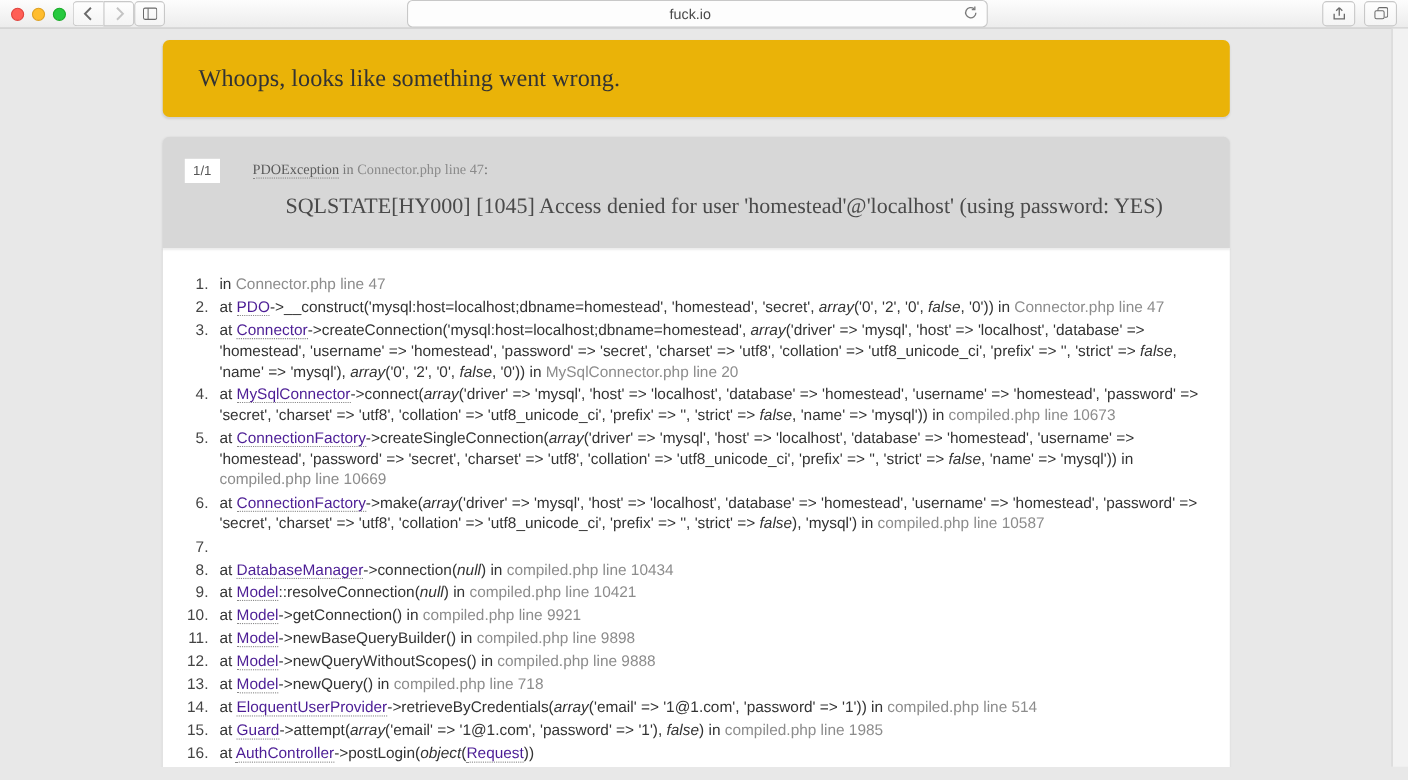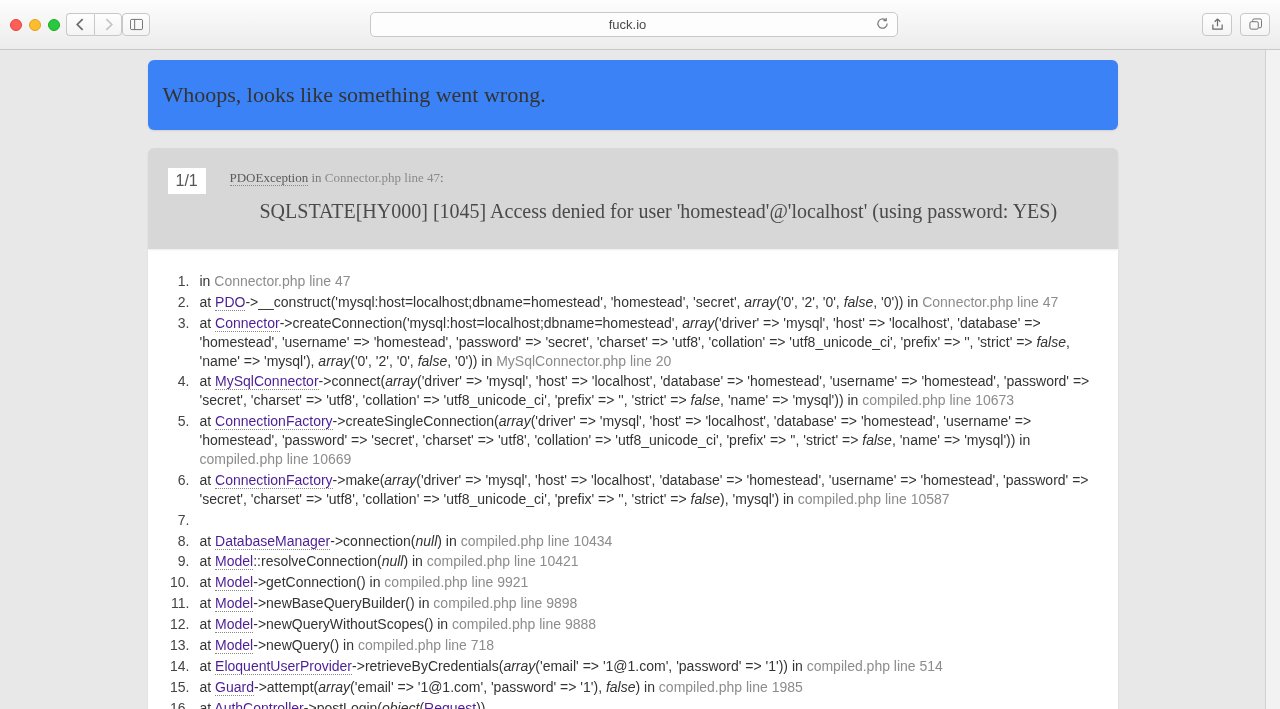--- a/index.html
+++ b/index.html
@@ -5,21 +5,21 @@
   * { box-sizing: border-box; margin: 0; padding: 0; }
   body {
     font-family: -apple-system, BlinkMacSystemFont, "Helvetica Neue", Arial, sans-serif;
     background: #e8e8e8;
     width: 1280px;
     height: 709px;
     overflow: hidden;
   }
   
   .toolbar {
-    height: 50px;
+    height: 26px;
     background: linear-gradient(#fdfdfd,#ececec);
     border-bottom: 1px solid #c8c8c8;
     display: flex;
     align-items: center;
     padding: 0 10px;
     gap: 0;
   }
   .traffic { display: flex; gap: 7px; margin-right: 6px;}
   .dot { width: 12px; height: 12px; border-radius: 50%; }
   .dot.red { background:#ff5f56; border:1px solid #e0443e;}
@@ -47,36 +47,36 @@
   }
   .urlbar .url { flex:1; text-align:center; color:#4a4a4a;}
   .urlbar .reload { color:#7a7a7a; font-size:13px;}
   .right-tools { margin-left:auto; display:flex; gap:8px; }
   .right-tools .tb-btn { min-width:30px;}
   .main-wrap { display:flex; height:calc(100% - 38px);}
   .page { flex:1; overflow:auto; padding:10px 0 0 0;}
   .scrollbar { width:15px; background:#f2f2f2; border-left:1px solid #d0d0d0;}
   .container { width: 970px; margin: 0 auto; }
   .whoops-bar {
-    background:#3b82f6; border-radius:6px; padding:22px 15px; margin-bottom:18px;
+    background:#eab308; border-radius:6px; padding:22px 33px; margin-bottom:18px;
     box-shadow:0 1px 2px rgba(0,0,0,0.1);
   }
   .whoops-bar h1 {
     font-family: Georgia, 'Times New Roman', serif;
     font-size:22px; color:#333; font-weight:normal;
   }
   .exc-block {
     background:#d7d7d7; border-radius:6px 6px 0 0; padding:22px 26px 26px 26px;
     font-family: Georgia, 'Times New Roman', serif;
     box-shadow:0 1px 2px rgba(0,0,0,0.08);
     position:relative;
   }
   .counter {
     position:absolute; left:20px; top:20px;
-    background:#fff; color:#555; padding:4px 8px; font-size:16px; font-family:-apple-system,Arial;
+    background:#fff; color:#555; padding:4px 8px; font-size:12px; font-family:-apple-system,Arial;
   }
   .exc-title { margin-left:56px; font-size:13px; color:#6a6a6a;}
   .exc-title .exc-name { color:#5a5a5a; border-bottom:1px dotted #888;}
   .exc-title .in { color:#7a7a7a; }
   .exc-title .loc { color:#8a8a8a;}
   .exc-msg {
     margin-left:86px; margin-top:14px; font-size:20px; color:#4a4a4a;
   }
   .trace-block {
     background:#fff; border-radius:0 0 6px 6px; padding:22px 10px 22px 10px;

